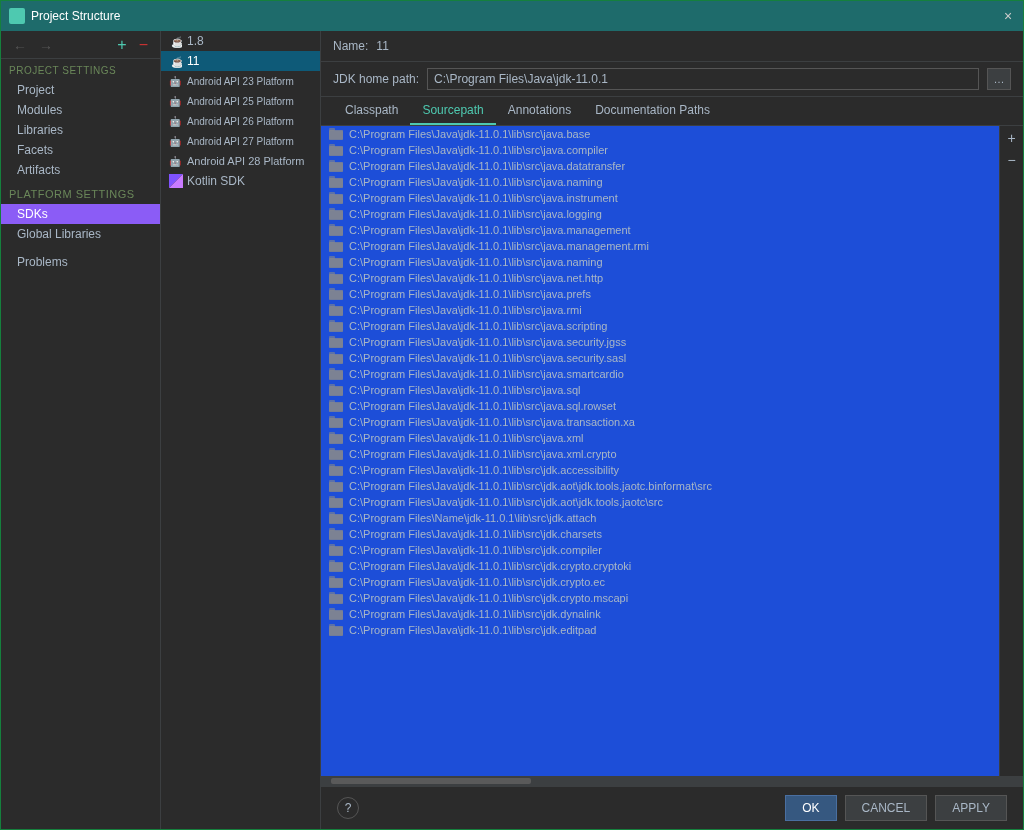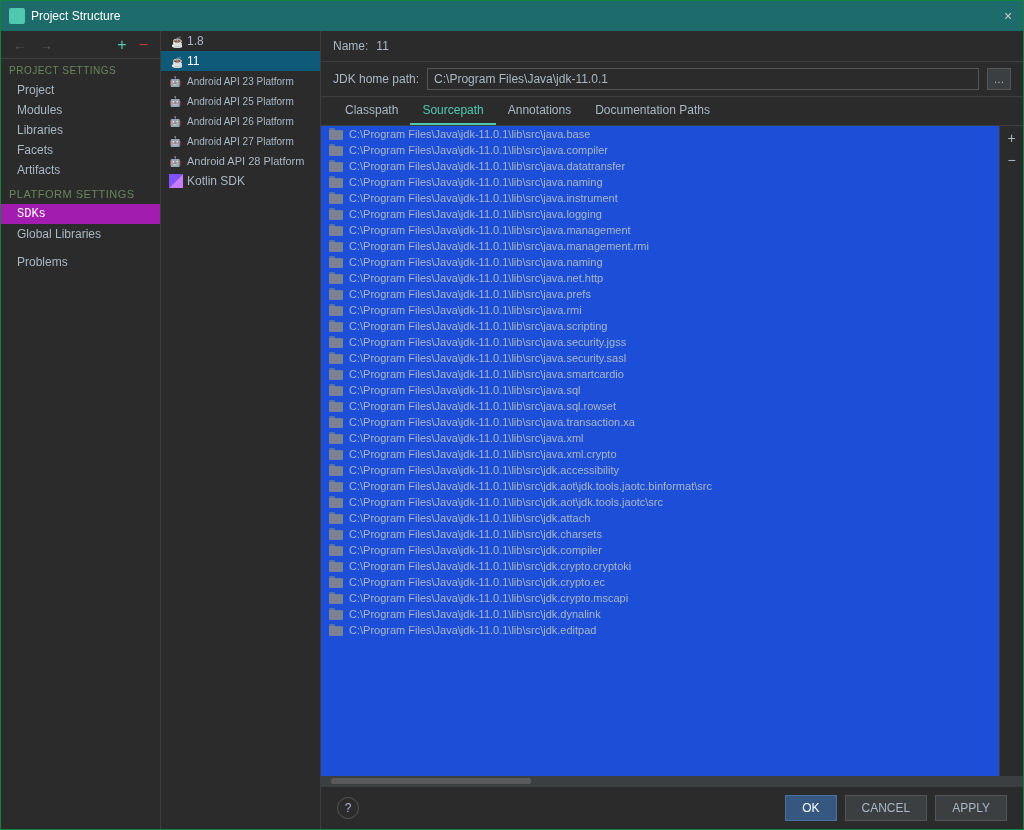--- a/index.html
+++ b/index.html
@@ -110,23 +110,22 @@
     .sidebar-item {
       padding: 3px 8px 3px 16px;
       cursor: pointer;
       color: #a9b7c6;
       font-size: 12px;
       white-space: nowrap;
       overflow: hidden;
       text-overflow: ellipsis;
     }
     .sidebar-item.selected {
-      background: #a21caf;
+      background: #8b5cf6;
       color: #ffffff;
-      font-family: Liberation Mono, monospace;
     }
 
     .platform-settings-header {
       padding: 8px 8px 4px;
       font-size: 11px;
       font-weight: normal;
       color: #6a8759;
       text-transform: uppercase;
       letter-spacing: 0.5px;
     }
@@ -764,21 +763,21 @@
             </div>
             <div class="path-item">
               <div class="path-icon">
                 <svg width="14" height="12" viewBox="0 0 14 12">
     <rect x="0" y="2" width="14" height="10" rx="1" fill="#888" opacity="0.6"></rect>
     <rect x="0" y="3" width="14" height="9" rx="1" fill="#888" opacity="0.5"></rect>
     <rect x="0" y="0" width="6" height="3" rx="1" fill="#888" opacity="0.6"></rect>
     <rect x="0" y="2" width="14" height="9" rx="1" fill="#8c8c8c" opacity="0.4"></rect>
   </svg>
               </div>
-              <span>C:\Program Files\Java\jdk-11.0.1\lib\src\jdk.attach</span>
+              <span>C:\Program Files\Name\jdk-11.0.1\lib\src\jdk.attach</span>
             </div>
             <div class="path-item">
               <div class="path-icon">
                 <svg width="14" height="12" viewBox="0 0 14 12">
     <rect x="0" y="2" width="14" height="10" rx="1" fill="#888" opacity="0.6"></rect>
     <rect x="0" y="3" width="14" height="9" rx="1" fill="#888" opacity="0.5"></rect>
     <rect x="0" y="0" width="6" height="3" rx="1" fill="#888" opacity="0.6"></rect>
     <rect x="0" y="2" width="14" height="9" rx="1" fill="#8c8c8c" opacity="0.4"></rect>
   </svg>
               </div>

